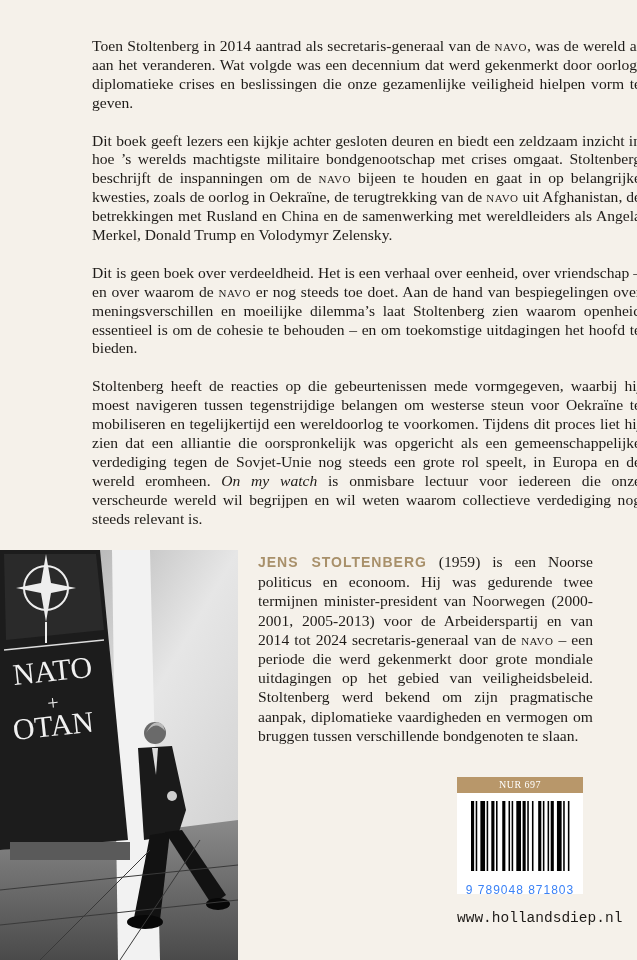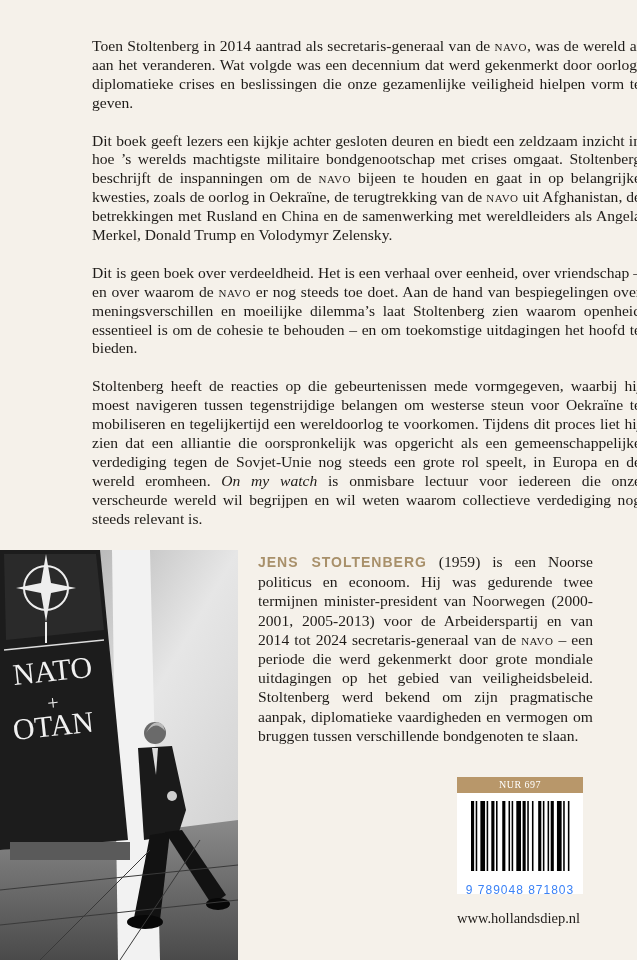--- a/index.html
+++ b/index.html
@@ -43,21 +43,21 @@
     text-align:center; line-height:16px; letter-spacing:0.5px;
   }
   .bars { position:absolute; left:14px; top:24px; width:100px; height:70px; }
   .isbn {
     position:absolute; left:4px; top:92px; width:118px;
     font-family:"Liberation Sans",sans-serif; font-size:12px; letter-spacing:1px;
     text-align:center; color:#3b82f6;margin-top:14px;
   }
   .site {
     position:absolute; left:457px; top:910px; width:140px;
-    font-family:Liberation Serif, serif; font-size:14.5px; color:#1e1b18;
+    font-family:Liberation Mono, monospace; font-size:14.5px; color:#1e1b18;
   }
 </style>
 </head>
 <body>
 
 <div class="blurb">
   <p><span>Toen Stoltenberg in 2014 aantrad als secretaris-generaal van de </span><span class="sc">NAVO</span><span>, was de wereld al aan het veranderen. Wat volgde was een decennium dat werd gekenmerkt door oorlog, diplomatieke crises en beslissingen die onze gezamenlijke veiligheid hielpen vorm te geven.</span></p>
   <p><span>Dit boek geeft lezers een kijkje achter gesloten deuren en biedt een zeldzaam inzicht in hoe ’s werelds machtigste militaire bondgenootschap met crises omgaat. Stoltenberg beschrijft de inspanningen om de </span><span class="sc">NAVO</span><span> bijeen te houden en gaat in op belangrijke kwesties, zoals de oorlog in Oekraïne, de terugtrekking van de </span><span class="sc">NAVO</span><span> uit Afghanistan, de betrekkingen met Rusland en China en de samenwerking met wereldleiders als Angela Merkel, Donald Trump en Volodymyr Zelensky.</span></p>
   <p><span>Dit is geen boek over verdeeldheid. Het is een verhaal over eenheid, over vriendschap – en over waarom de </span><span class="sc">NAVO</span><span> er nog steeds toe doet. Aan de hand van bespiegelingen over meningsverschillen en moeilijke dilemma’s laat Stoltenberg zien waarom openheid essentieel is om de cohesie te behouden – en om toekomstige uitdagingen het hoofd te bieden.</span></p>
   <p><span>Stoltenberg heeft de reacties op die gebeurtenissen mede vormgegeven, waarbij hij moest navigeren tussen tegenstrijdige belangen om westerse steun voor Oekraïne te mobiliseren en tegelijkertijd een wereldoorlog te voorkomen. Tijdens dit proces liet hij zien dat een alliantie die oorspronkelijk was opgericht als een gemeenschappelijke verdediging tegen de Sovjet-Unie nog steeds een grote rol speelt, in Europa en de wereld eromheen. </span><em>On my watch</em><span> is onmisbare lectuur voor iedereen die onze verscheurde wereld wil begrijpen en wil weten waarom collectieve verdediging nog steeds relevant is.</span></p>

